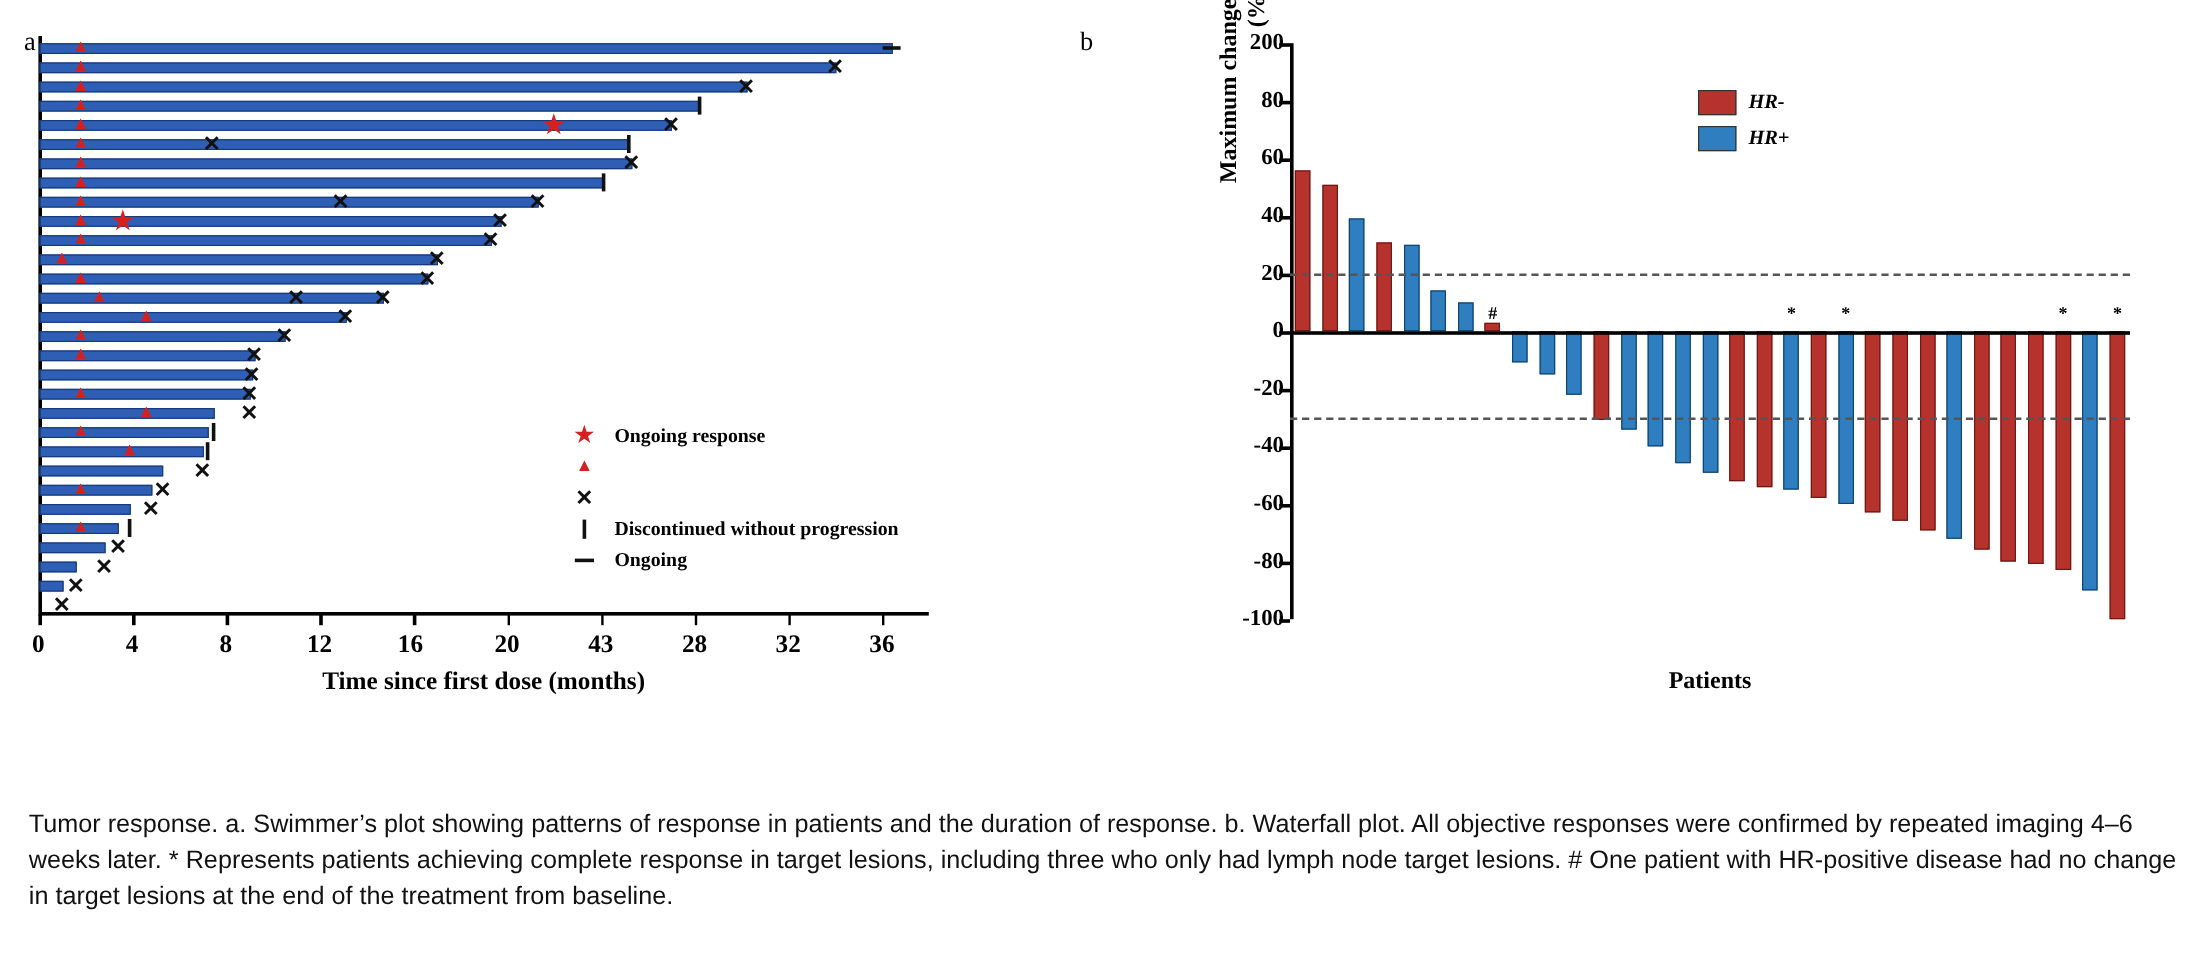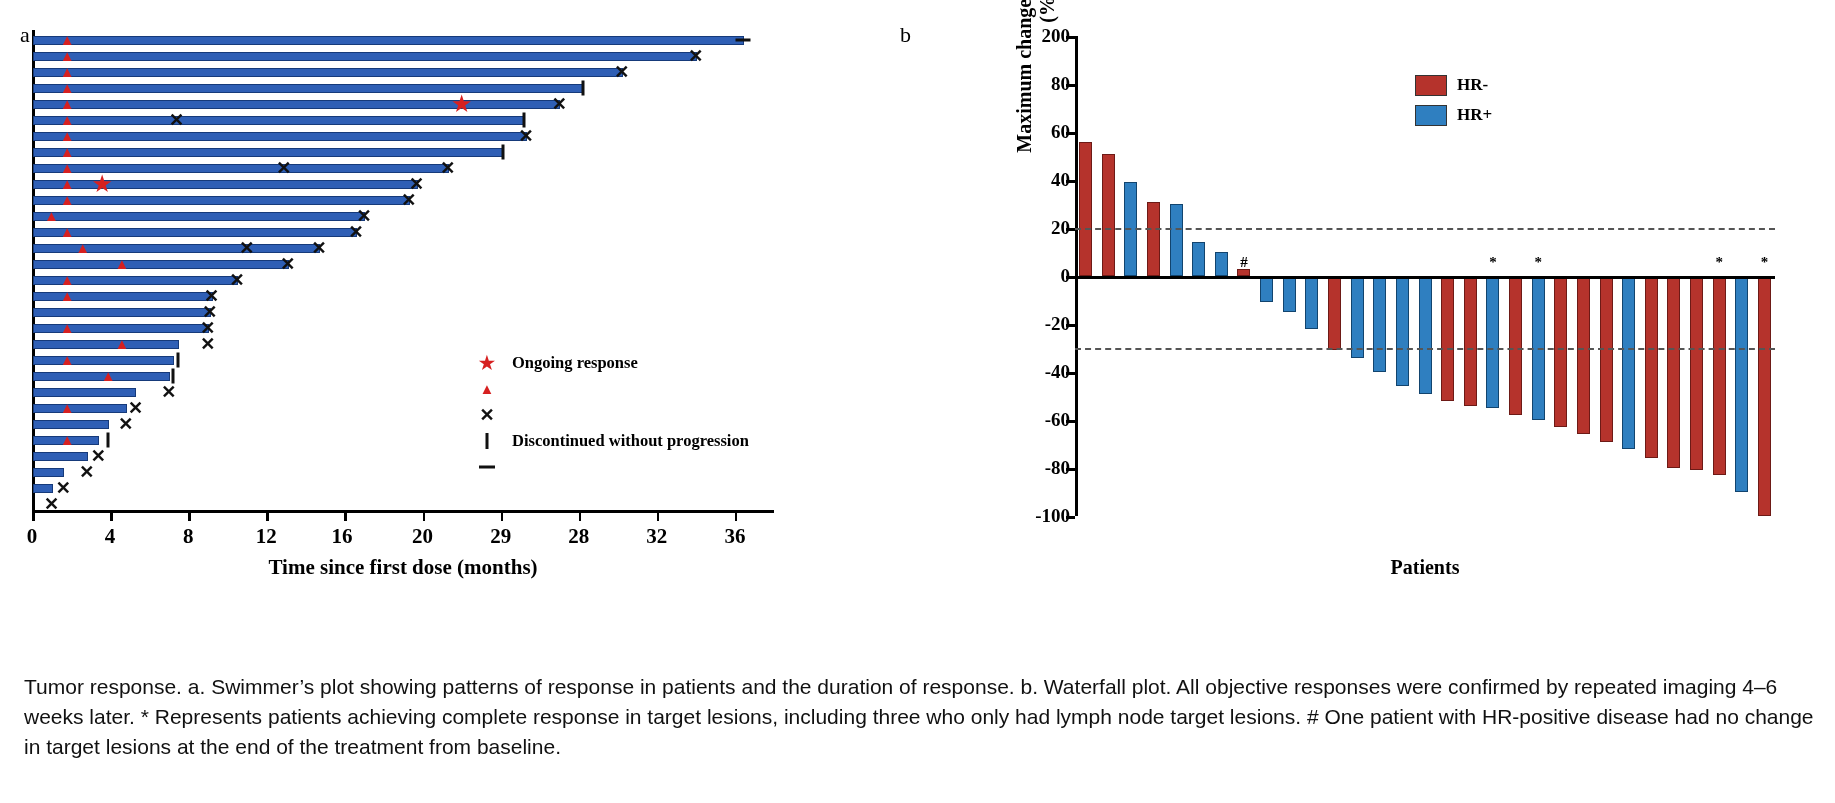--- a/index.html
+++ b/index.html
@@ -52,21 +52,21 @@
   .wbar{position:absolute;width:13px;background:#2f7fc0;border:1px solid #12446e;box-sizing:border-box;}
   .wbar.hrneg{background:#b5332c;border-color:#6d1a16;}
   .wmark{position:absolute;font-size:15px;font-weight:bold;transform:translateX(-50%);}
   .axisB-title{position:absolute;left:0;top:520px;width:700px;text-align:center;font-size:20px;font-weight:bold;}
   .ylabelB{position:absolute;left:-62px;top:120px;width:300px;transform:rotate(-90deg);transform-origin:left top;
            font-size:20px;font-weight:bold;text-align:center;}
 
   .legendB{position:absolute;left:485px;top:70px;}
   .legendB .row{display:flex;align-items:center;height:30px;}
   .legendB .sw{width:30px;height:19px;border:1.5px solid #333;margin-right:10px;}
-  .legendB .txt{font-size:17px;font-weight:bold;}
+  .legendB .txt{font-size:17px;font-weight:bold;font-style:italic;}
 
   
   .caption{position:absolute;left:24px;top:672px;width:1790px;font-size:21px;line-height:1.42;
            font-family:"Liberation Sans",sans-serif;color:#111;}
 </style>
 </head>
 <body>
 
 <div class="page">
 
@@ -174,21 +174,21 @@
           <div class="tickA-lbl" style="left: 78.1053px;">4</div>
           <div class="tickA" style="left: 156.211px;"></div>
           <div class="tickA-lbl" style="left: 156.211px;">8</div>
           <div class="tickA" style="left: 234.316px;"></div>
           <div class="tickA-lbl" style="left: 234.316px;">12</div>
           <div class="tickA" style="left: 312.421px;"></div>
           <div class="tickA-lbl" style="left: 310px;">16</div>
           <div class="tickA" style="left: 390.526px;"></div>
           <div class="tickA-lbl" style="left: 390.526px;">20</div>
           <div class="tickA" style="left: 468.632px;"></div>
-          <div class="tickA-lbl" style="left: 468.632px;">29</div>
+          <div class="tickA-lbl" style="left: 468.632px;">43</div>
           <div class="tickA" style="left: 546.737px;"></div>
           <div class="tickA-lbl" style="left: 546.737px;">28</div>
           <div class="tickA" style="left: 624.842px;"></div>
           <div class="tickA-lbl" style="left: 624.842px;">32</div>
           <div class="tickA" style="left: 702.947px;"></div>
           <div class="tickA-lbl" style="left: 702.947px;">36</div>
         </div>
       <div class="axisA-title">Time since first dose (months)</div>
     </div>
 
@@ -212,20 +212,21 @@
         <div class="row">
           <div class="sym">
             <span style="transform: translate(-50%, -50%); position: absolute; line-height: 1; width: 3px; height: 16px; background: rgb(17, 17, 17);"></span>
           </div>
           <div class="txt">Discontinued without progression</div>
         </div>
         <div class="row">
           <div class="sym">
             <span style="transform: translate(-50%, -50%); position: absolute; line-height: 1; width: 16px; height: 3px; background: rgb(17, 17, 17);"></span>
           </div>
+          <div class="txt">Ongoing</div>
         </div>
       </div>
   </div>
 
   <div id="panelB">
     <div class="panel-letter">b</div>
 
     <div class="wf" id="wfArea">
       <div class="axisB-y"></div>
       <div id="wfTicks">

